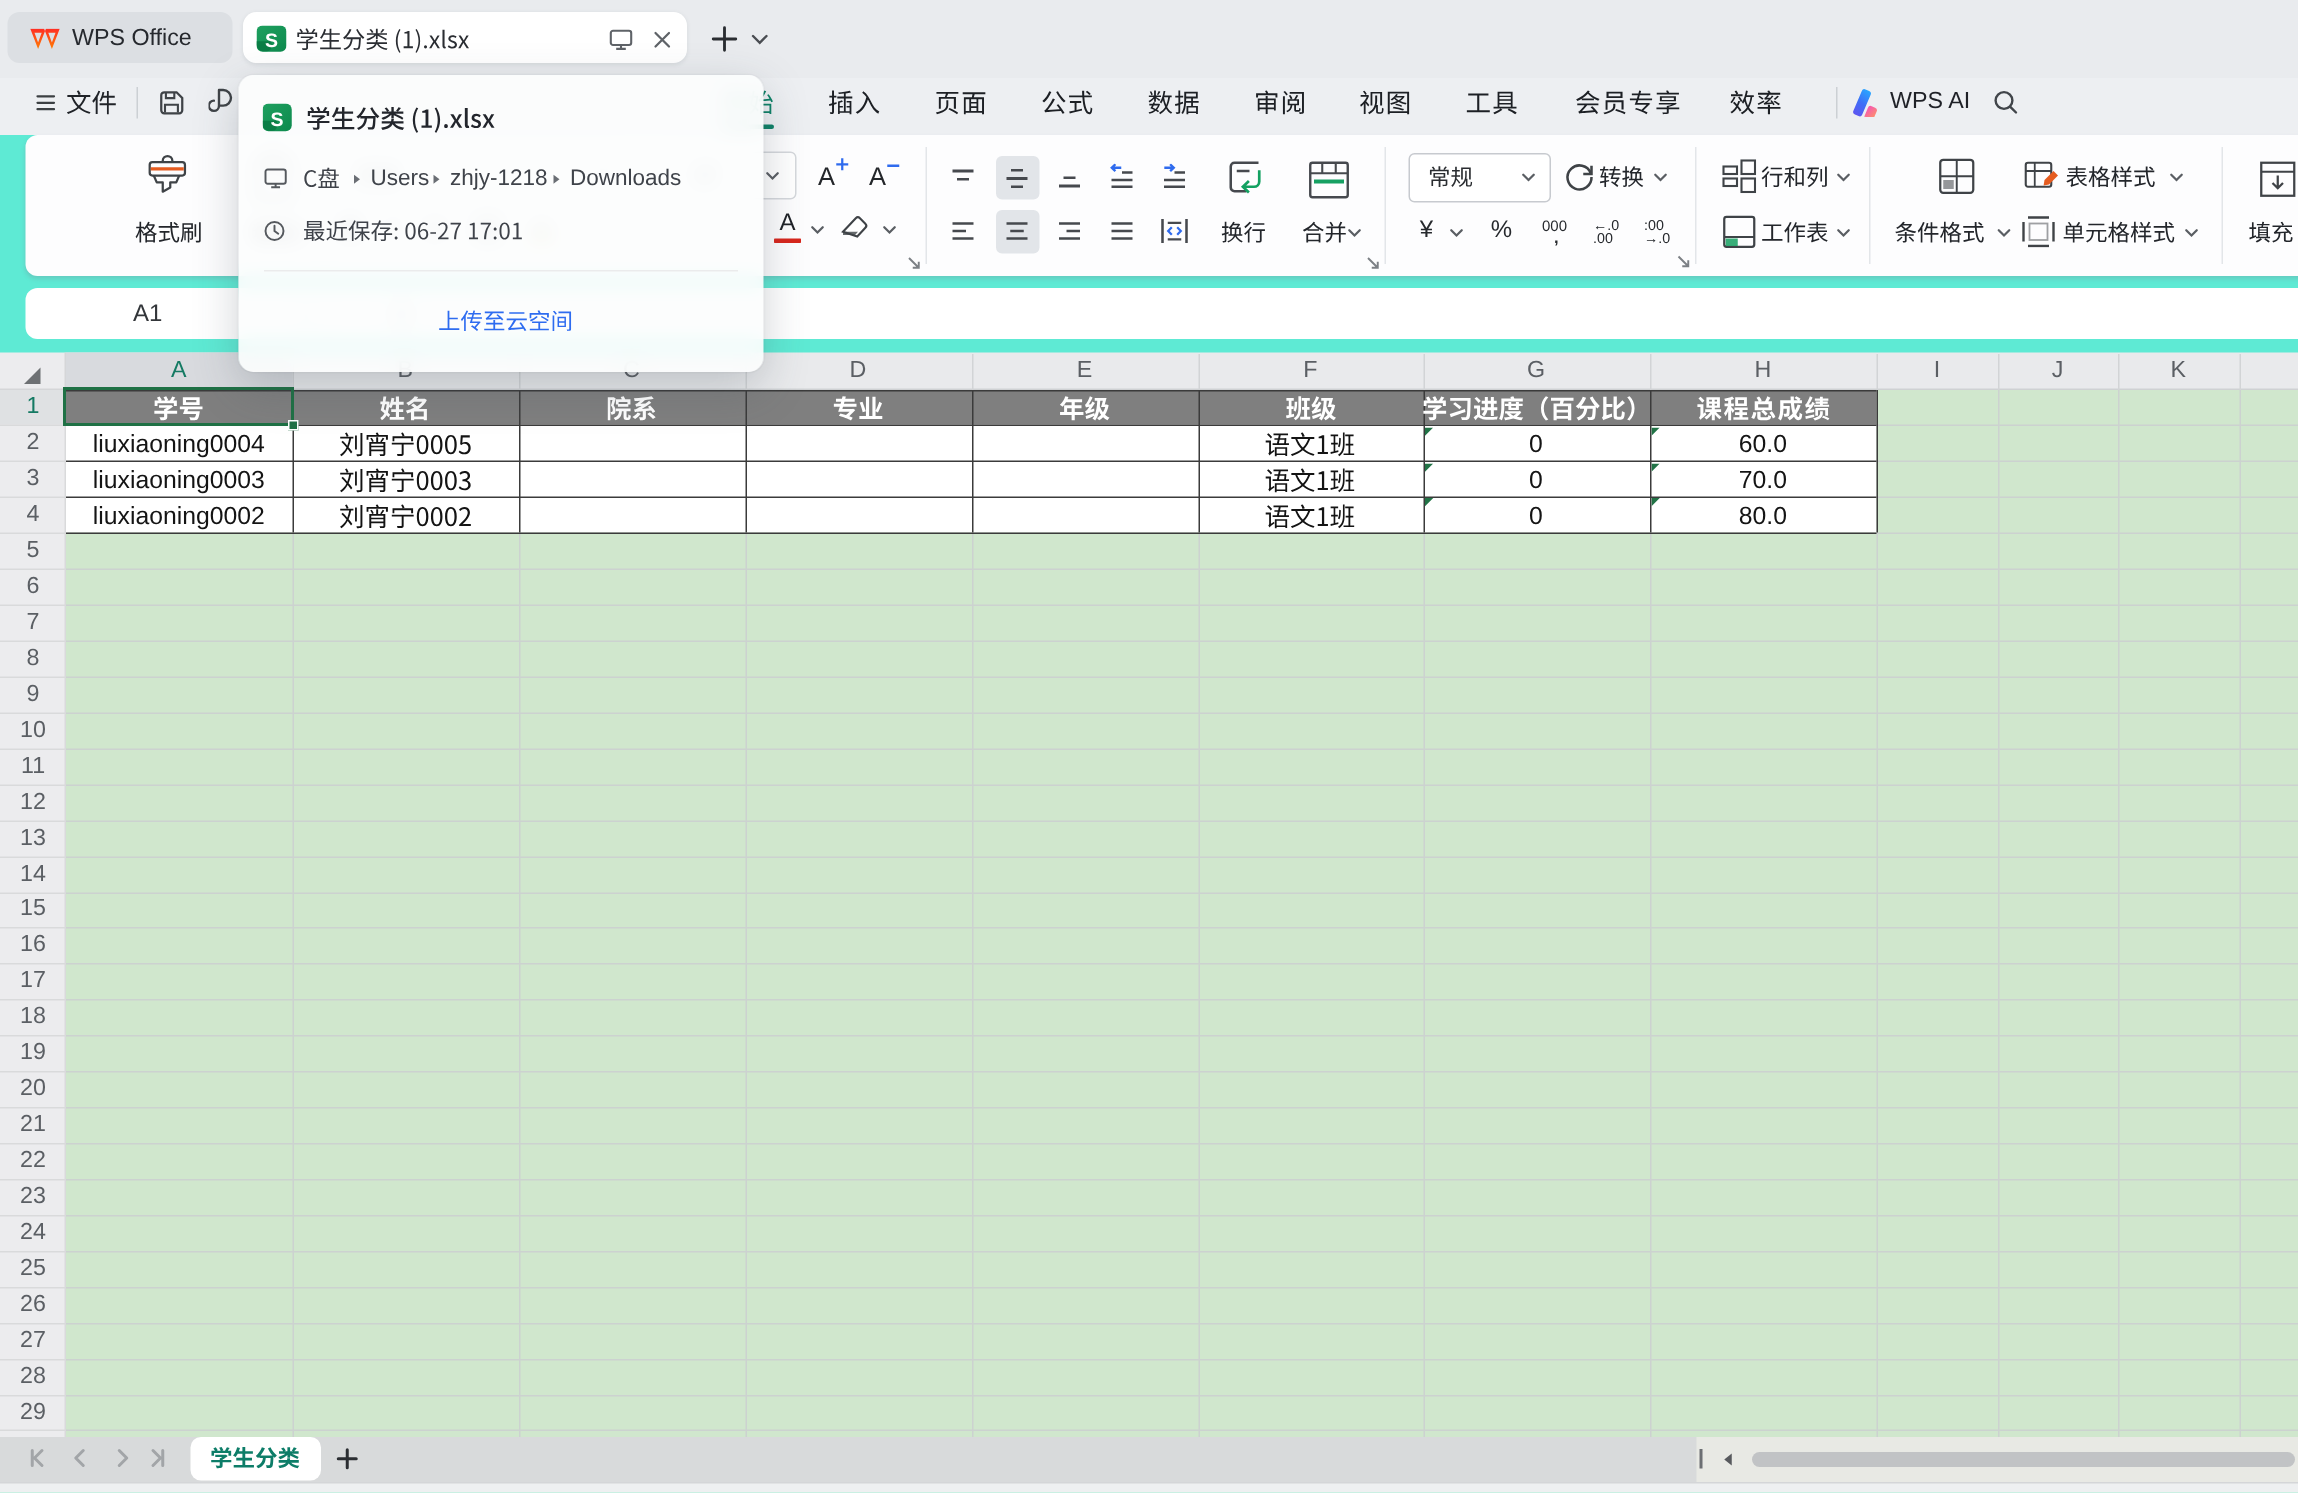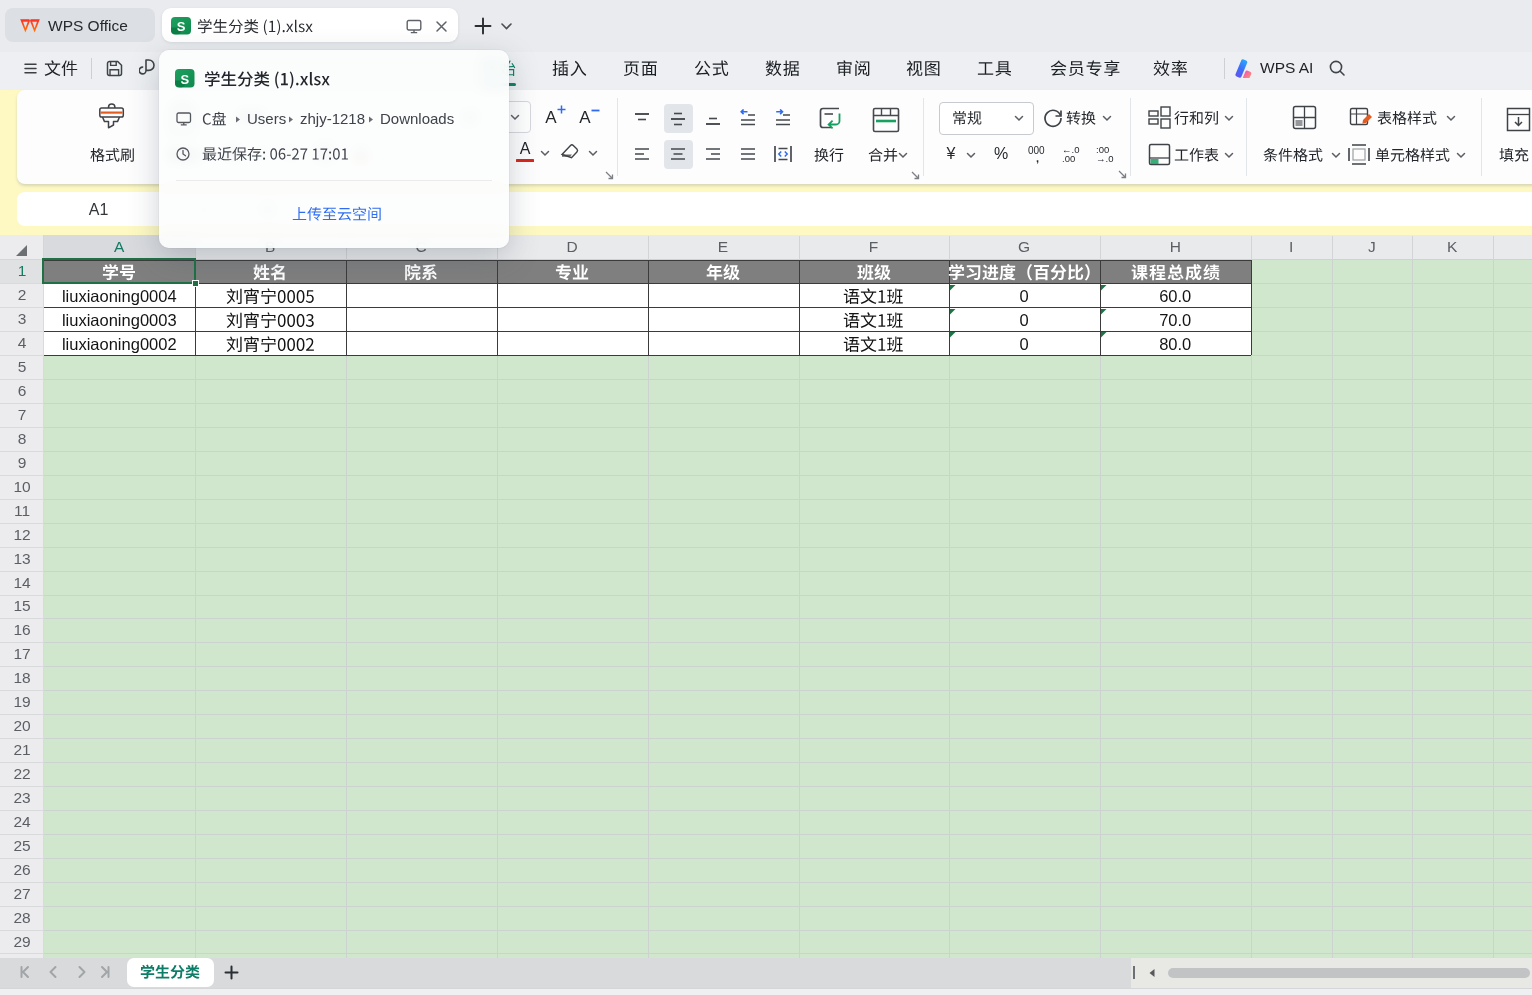--- a/index.html
+++ b/index.html
@@ -1,12 +1,12 @@
 <!DOCTYPE html>
-<html><head><meta charset="utf-8"><style>html,body{margin:0;padding:0;}*{box-sizing:border-box;}body{font-family:"Liberation Sans",sans-serif;}#page{position:relative;width:1532px;height:995px;overflow:hidden;background:#fef9c3;}</style></head><body>
+<html><head><meta charset="utf-8"><style>html,body{margin:0;padding:0;}*{box-sizing:border-box;}body{font-family:"Liberation Sans",sans-serif;}#page{position:relative;width:1532px;height:995px;overflow:hidden;background:#5eead4;}</style></head><body>
 <div id="page">
     <div style="position:absolute;left:0px;top:0px;width:1532px;height:52px;background:#e9ebee;"></div>
     <div style="position:absolute;left:5px;top:8px;width:150px;height:34px;background:#dcdfe3;border-radius:8px;"></div>
     <svg style="position:absolute;left:20px;top:19px;" width="22" height="14" viewBox="0 0 22 14">
       <defs>
         <linearGradient id="wlg" x1="0" y1="0" x2="0" y2="1">
 <stop offset="0" stop-color="#ff2e24"></stop>
           <stop offset="1" stop-color="#ff7d05"></stop>
         </linearGradient>
       </defs>

